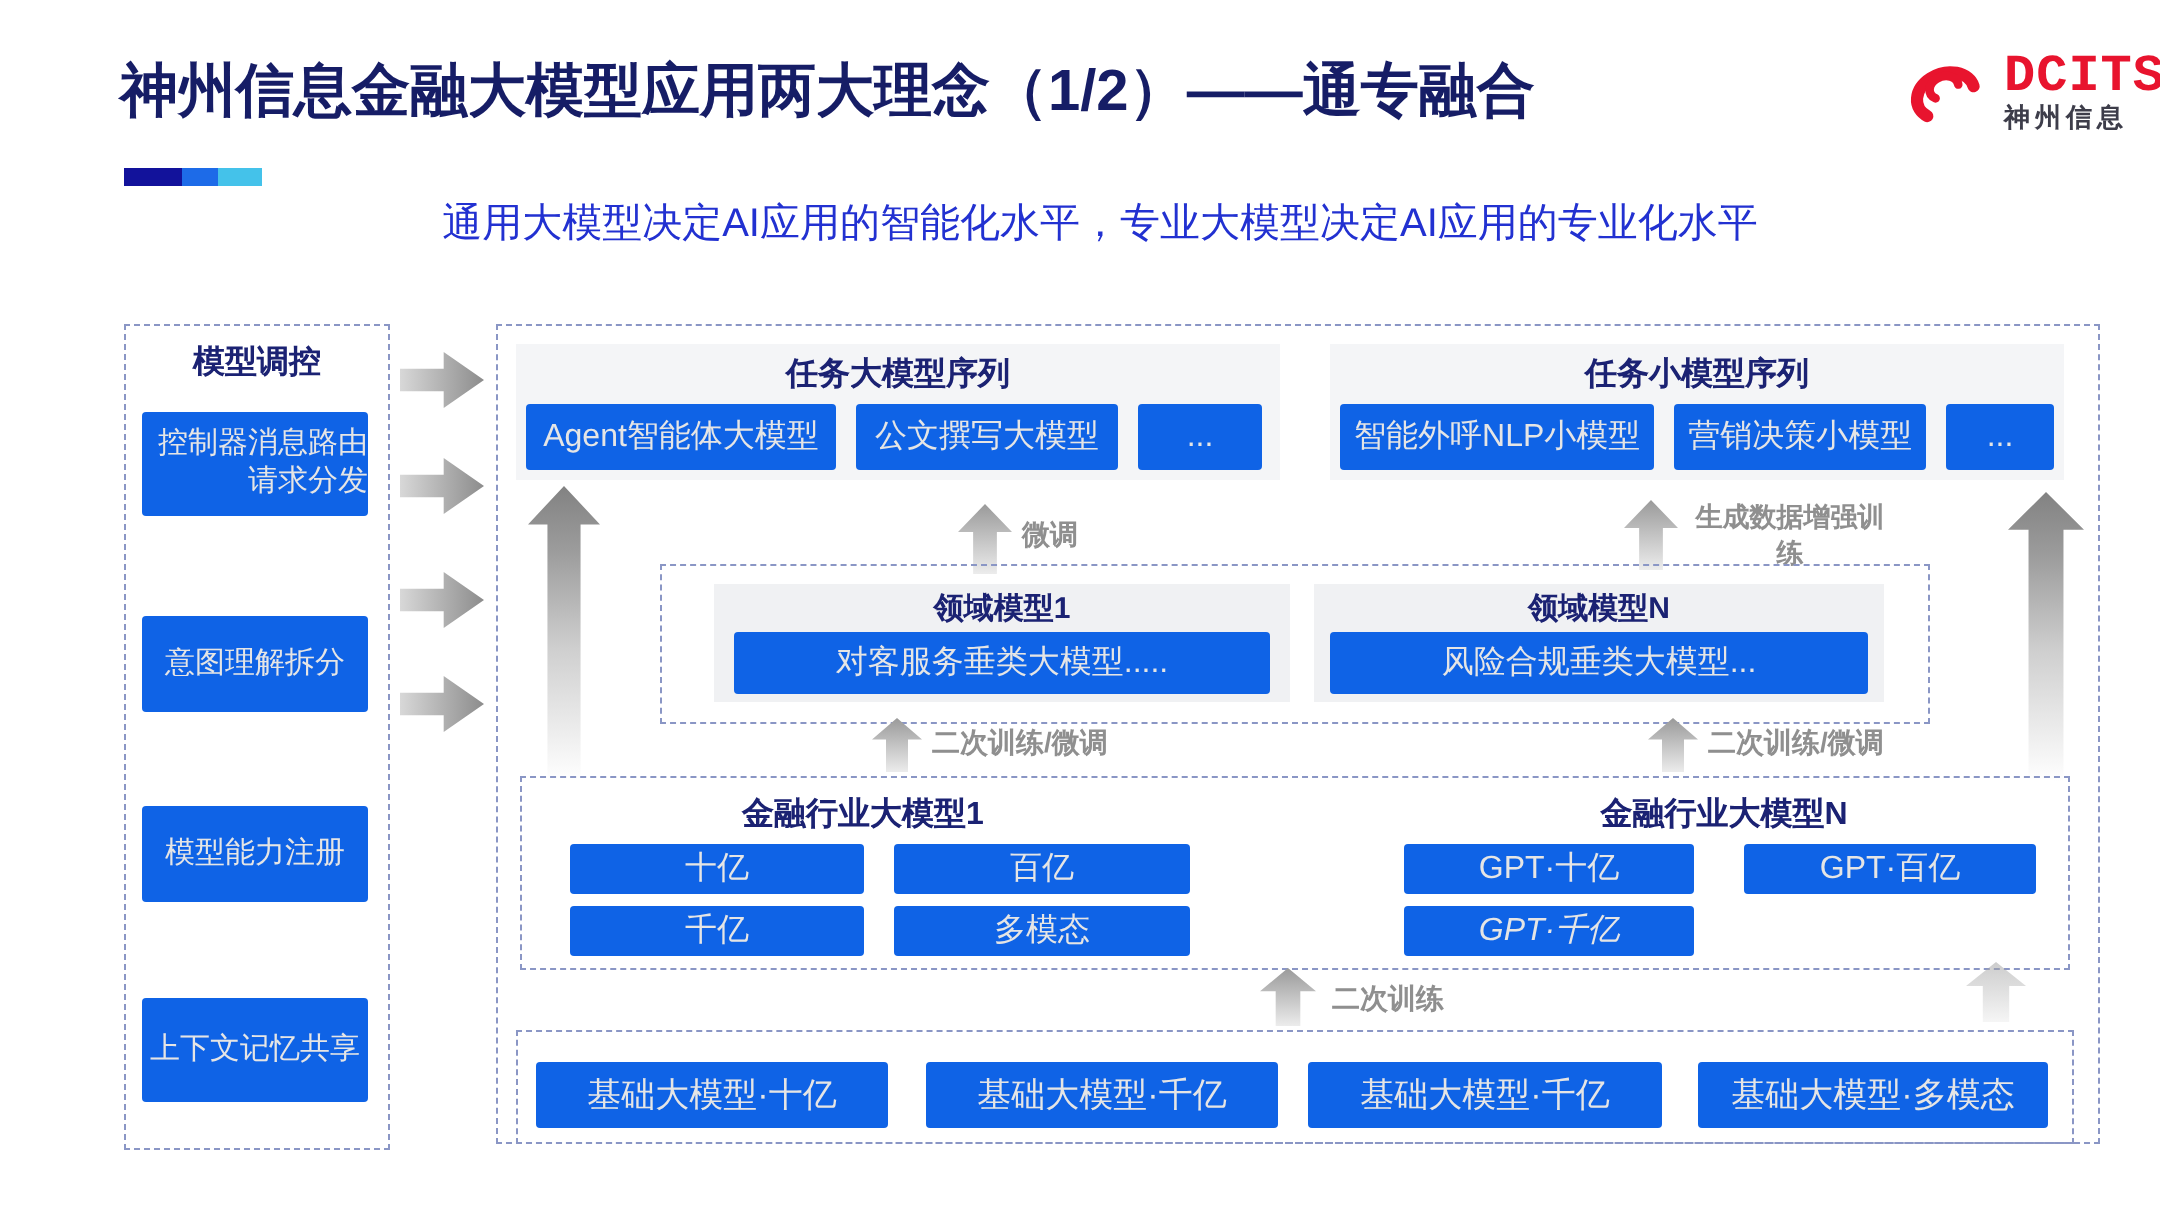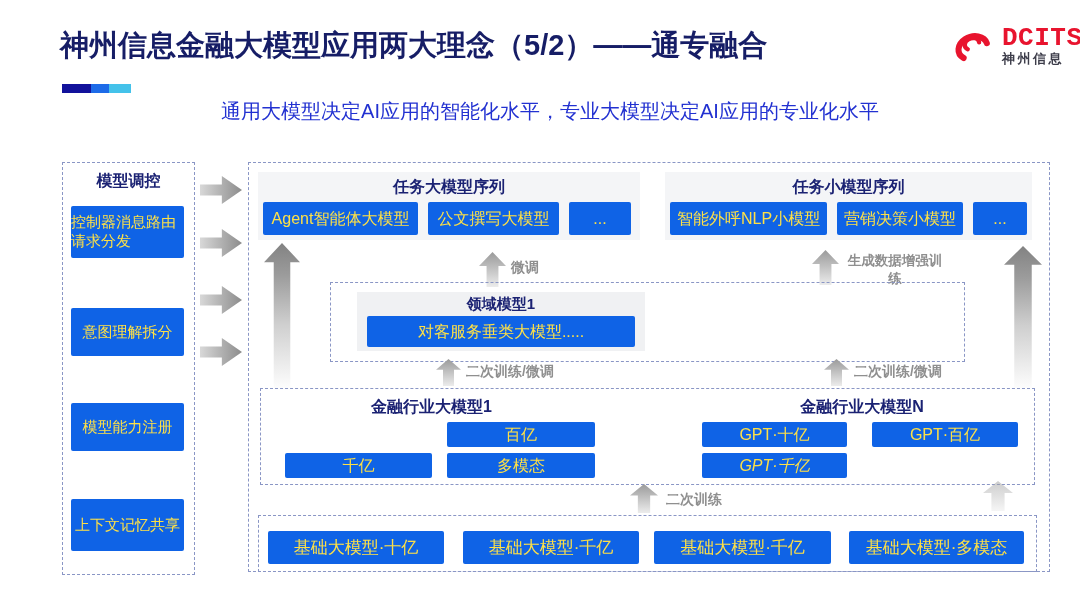--- a/index.html
+++ b/index.html
@@ -35,22 +35,22 @@
   .panel-title{width:100%;text-align:center;font-size:16px;font-weight:bold;color:#1b2273;padding-top:5px;}
   .btn-row{display:flex;gap:10px;padding:4px 5px 0 5px;}
   .gray-sub{background:#f0f1f3;}
   .domain-panel-1{left:357px;top:292px;width:288px;height:59px;}
   .domain-panel-2{left:657px;top:292px;width:285px;height:59px;}
   .domain-title{width:100%;text-align:center;font-size:15px;font-weight:bold;color:#1b2273;padding-top:3px;}
   .ind-panel-1{left:265px;top:390px;width:333px;height:91px;background:#fff;}
   .ind-panel-2{left:697px;top:390px;width:330px;height:91px;background:#fff;}
   
   .node{
-    background:#0f63e6;color:#fde047;display:flex;align-items:center;justify-content:center;
-    font-size:16px;border-radius:2px;text-align:left;line-height:1.25;
+    background:#0f63e6;color:#e5e5e5;display:flex;align-items:center;justify-content:center;
+    font-size:16px;border-radius:2px;text-align:right;line-height:1.25;
   }
   .side-btn{position:absolute;left:8px;width:113px;font-size:15px;}
   .h33{height:33px;}
   
   .arr-right{
     clip-path:polygon(0 30%,52% 30%,52% 0,100% 50%,52% 100%,52% 70%,0 70%);
     background:linear-gradient(to right,#d8d8d8,#8c8c8c);
     width:42px;height:28px;
   }
   .arr-up-tall{
@@ -62,21 +62,21 @@
     background:linear-gradient(to bottom,#9a9a9a,#ececec);
   }
   .note{color:#8f8f8f;font-weight:bold;font-size:14px;white-space:nowrap;}
   .note-wrap{color:#8f8f8f;font-weight:bold;font-size:13.5px;text-align:center;line-height:1.3;white-space:normal;}
 </style>
 </head>
 <body>
 
 <div class="slide">
 
-  <div class="abs title">神州信息金融大模型应用两大理念（5/2）——通专融合</div>
+  <div class="abs title">神州信息金融大模型应用两大理念（1/2）——通专融合</div>
   <div class="abs logo">
     <span>
       <svg width="52" height="46" viewBox="0 0 60 52">
         <g fill="none" stroke="#e8142e" stroke-linecap="round" transform="rotate(-20 30 26)">
           <path d="M15 39 A 17 13 0 1 1 46 32" stroke-width="7"></path>
           <path d="M23 31 A 8.5 6.5 0 1 1 38 28" stroke-width="5"></path>
         </g>
       </svg>
     </span>
     <span class="logo-txt">
@@ -124,36 +124,41 @@
     </div>
   </div>
 
   <div class="abs arr-up-tall" style="left:264px;top:243px;width:36px;height:148px;"></div>
   <div class="abs arr-up-tall" style="left:1004px;top:246px;width:38px;height:145px;"></div>
 
   <div class="abs arr-up-small" style="left:479px;top:252px;width:27px;height:35px;"></div>
   <div class="abs note" style="left:511px;top:259px;">微调</div>
 
   <div class="abs arr-up-small" style="left:812px;top:250px;width:27px;height:35px;"></div>
-  <div class="abs note-wrap" style="left:845px;top:252px;width:100px;">生成数据增强训练</div>
+  <div class="abs note-wrap" style="left:845px;top:252px;width:100px;font-family:Liberation Mono, monospace;">生成数据增强训练</div>
 
   <div class="abs dash domain-box"></div>
   <div class="abs gray-sub domain-panel-1">
     <div class="domain-title">领域模型1</div>
     <div class="node" style="margin:2px 10px 0 10px;height:31px;">对客服务垂类大模型.....</div>
+  </div>
+  <div class="abs gray-sub domain-panel-2">
+    <div class="domain-title">领域模型N</div>
+    <div class="node" style="margin:2px 8px 0 8px;height:31px;">风险合规垂类大模型...</div>
   </div>
 
   <div class="abs arr-up-small" style="left:436px;top:359px;width:25px;height:27px;"></div>
   <div class="abs note" style="left:466px;top:363px;">二次训练/微调</div>
   <div class="abs arr-up-small" style="left:824px;top:359px;width:25px;height:27px;"></div>
   <div class="abs note" style="left:854px;top:363px;">二次训练/微调</div>
 
   <div class="abs dash industry-box"></div>
   <div class="abs ind-panel-1">
     <div class="panel-title" style="padding-top:7px;">金融行业大模型1</div>
+    <div class="node abs" style="left:20px;top:32px;width:147px;height:25px;">十亿</div>
     <div class="node abs" style="left:182px;top:32px;width:148px;height:25px;">百亿</div>
     <div class="node abs" style="left:182px;top:63px;width:148px;height:25px;">多模态</div>
     <div class="node abs" style="left:20px;top:63px;width:147px;height:25px;">千亿</div>
   </div>
   <div class="abs ind-panel-2">
     <div class="panel-title" style="padding-top:7px;">金融行业大模型N</div>
     <div class="node abs" style="left:5px;top:32px;width:145px;height:25px;">GPT·十亿</div>
     <div class="node abs" style="left:175px;top:32px;width:146px;height:25px;">GPT·百亿</div>
     <div class="node abs" style="left:5px;top:63px;width:145px;height:25px;font-style:italic;">GPT·千亿</div>
   </div>

